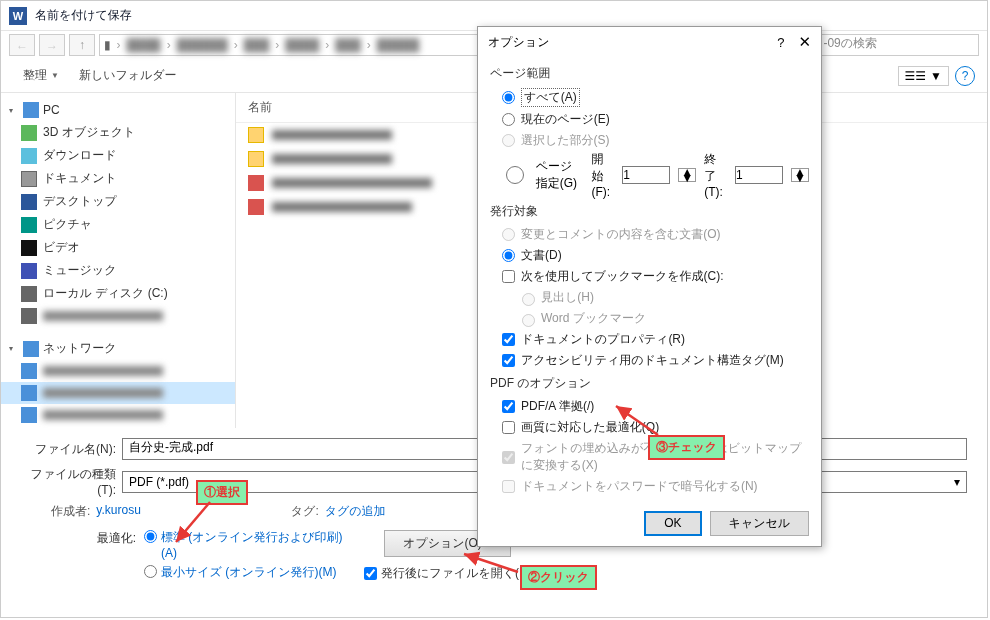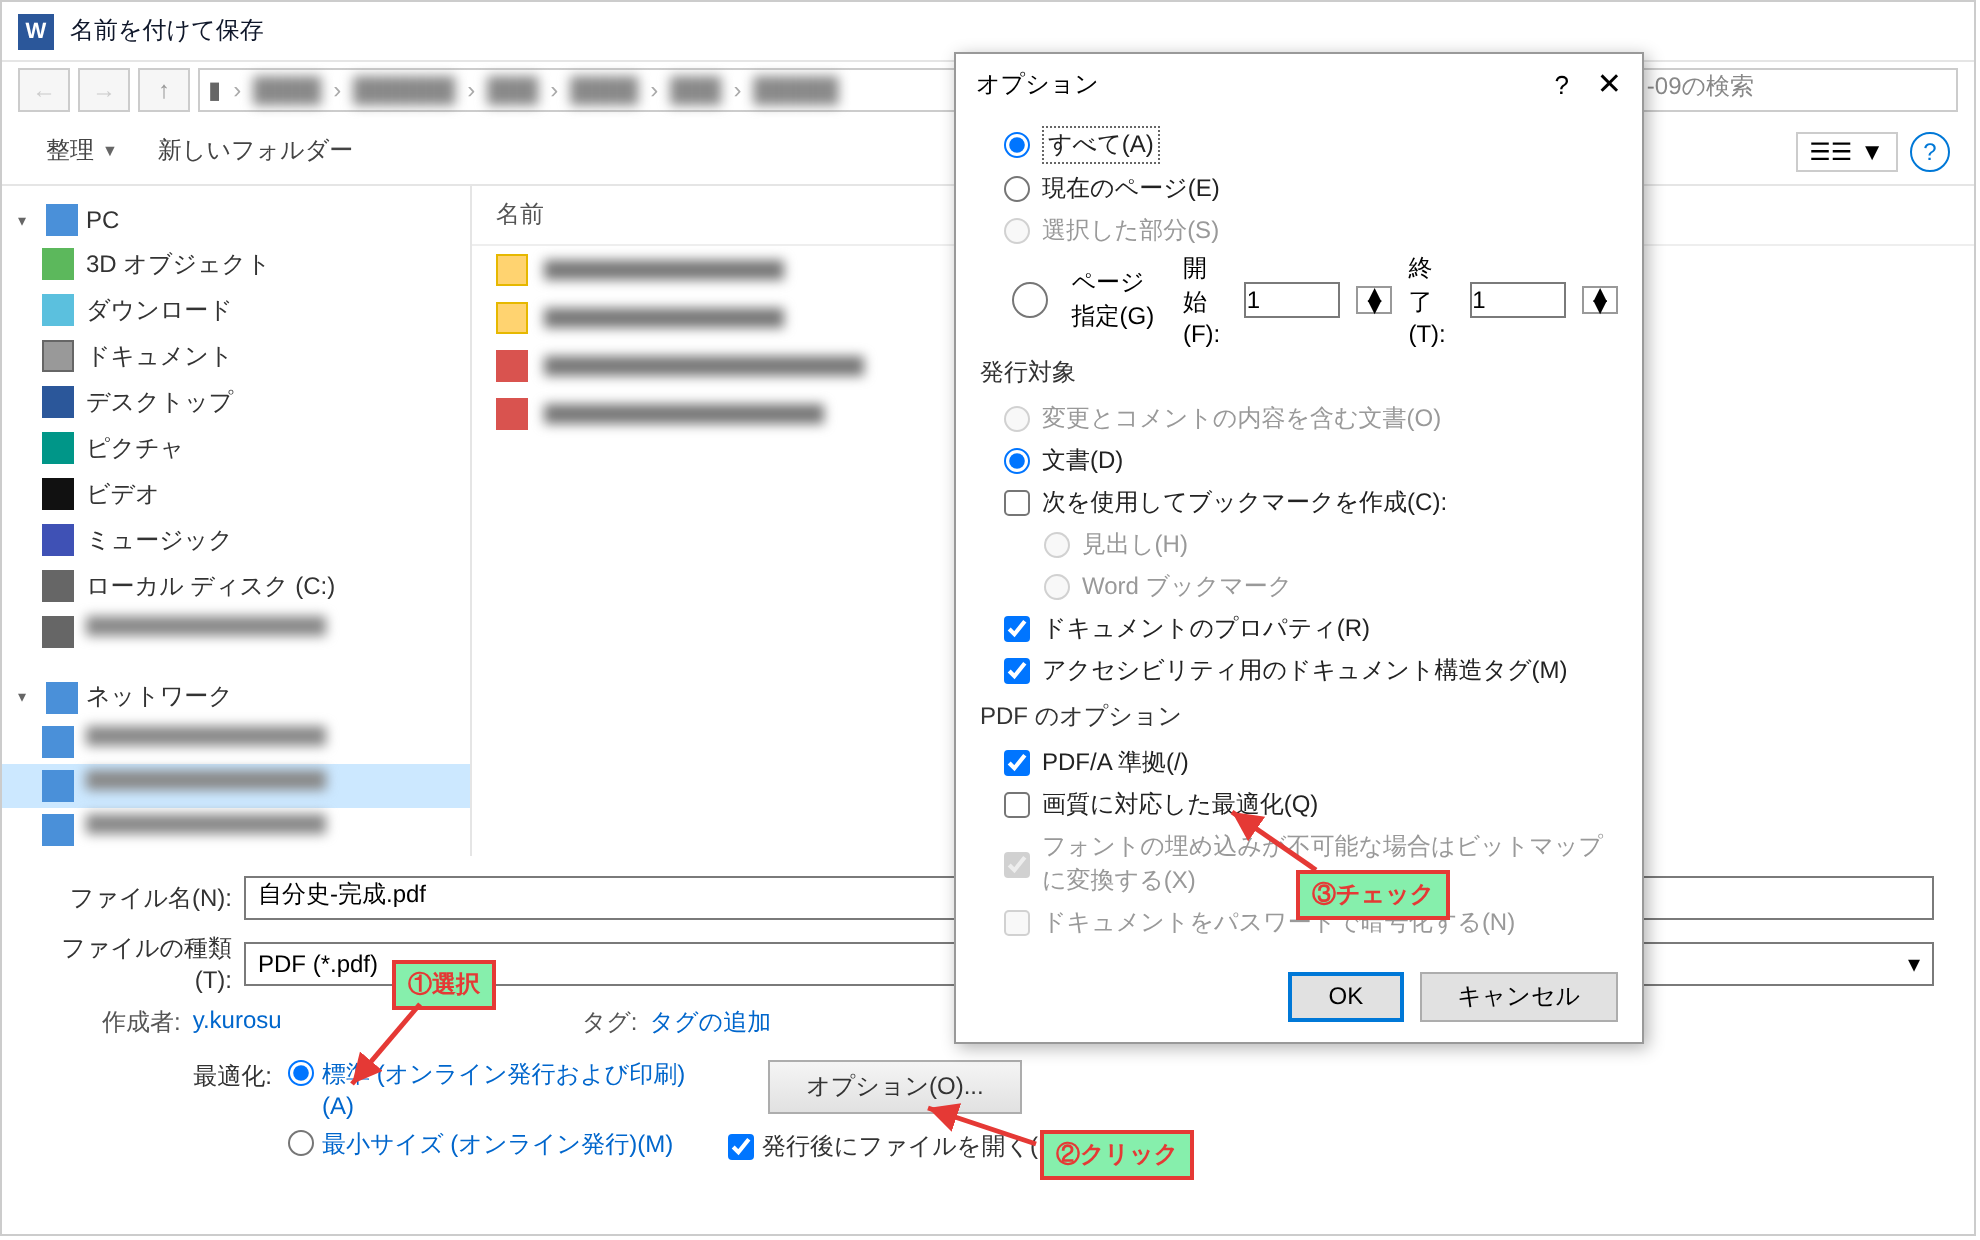--- a/index.html
+++ b/index.html
@@ -21,21 +21,21 @@
 
 .toolbar { height: 34px; display: flex; align-items: center; padding: 0 12px; border-bottom: 1px solid #e5e5e5; }
 .toolbar .tbtn { color: #444; padding: 4px 10px; display:flex; align-items:center; gap:4px;}
 .toolbar .tbtn .drop { font-size:8px; color:#666;}
 .toolbar .spacer { flex:1;}
 .toolbar .viewbtn { border:1px solid #ccc; padding:2px 6px; display:flex; align-items:center; gap:4px;}
 .toolbar .helpbtn { width:20px; height:20px; border:1px solid #0078d7; color:#0078d7; border-radius:50%; text-align:center; line-height:18px; margin-left:6px;}
 
 .body { display: flex; height: 335px; }
 .tree { width: 235px; border-right: 1px solid #e5e5e5; overflow-y: auto; padding: 6px 0; }
-.tree .item { display: flex; padding: 3px 6px 3px 20px; gap: 6px; color: #333; }
+.tree .item { display: flex; align-items: center; padding: 3px 6px 3px 20px; gap: 6px; color: #333; }
 .tree .item.sel { background: #cce8ff; }
 .tree .icon { width: 16px; height: 16px; display: flex; align-items: center; justify-content: center; }
 .tree .group { display:flex; align-items:center; padding: 3px 6px 3px 8px; gap:4px; color:#333;}
 .tree .group .exp { font-size:8px; color:#666; width:10px;}
 .i-pc { background: #4a90d9; }
 .i-3d { background: #5cb85c; }
 .i-dl { background: #5bc0de; }
 .i-desk { background: #2b579a; }
 .i-doc { background: #999; border:1px solid #666;}
 .i-pic { background: #009688; }
@@ -81,21 +81,21 @@
 .dialog { position: absolute; left: 477px; top: 26px; width: 345px; border: 1px solid #999; background: #fff; box-shadow: 2px 2px 8px rgba(0,0,0,0.3); z-index:50;}
 .dialog .dtitle { height: 30px; display:flex; align-items:center; padding:0 10px; justify-content:space-between;}
 .dialog .dtitle .right { display:flex; align-items:center; gap:14px;}
 .dialog .dtitle .help { font-size:13px;}
 .dialog .dtitle .close { font-size:15px;}
 .dialog .section { padding: 4px 12px;}
 .dialog .slabel { color:#333; margin-bottom:4px; margin-top:4px;}
 .dialog .rad, .dialog .chk { display:flex; align-items:center; gap:6px; padding:2px 0 2px 12px; color:#222;}
 .dialog .rad.dis, .dialog .chk.dis { color:#999;}
 .dialog .rad.boxed span{ border:1px dotted #666; padding:0 2px;}
-.dialog .sub { padding-left:32px;}
+.dialog .sub { padding-left:32px;align-items:flex-end;}
 .dialog .rangerow { display:flex; align-items:center; gap:8px; padding-left:12px;}
 .dialog .rangerow input { width:48px; height:18px; border:1px solid #7a7a7a;}
 .dialog .spin { display:flex; flex-direction:column; font-size:6px; line-height:6px; border:1px solid #999;}
 .dialog .spin div{padding:0 2px;}
 .dialog .buttons { display:flex; justify-content:flex-end; gap:8px; padding:10px 12px;}
 .dialog .btn { border:1px solid #adadad; background:#e1e1e1; padding:3px 18px;}
 .dialog .btn.primary { border:2px solid #0078d7;}
 input[type=radio],input[type=checkbox]{margin:0;}
 </style>
 </head>
@@ -282,20 +282,21 @@
 
 <div class="dialog">
   <div class="dtitle">
     <span>オプション</span>
     <div class="right">
       <span class="help">?</span>
       <span class="close">✕</span>
     </div>
   </div>
   <div class="section">
+    <div class="slabel">ページ範囲</div>
     <div class="rad boxed">
         <input type="radio" name="pr" checked="" style="">
         <span>すべて(A)</span>
       </div>
     <div class="rad">
         <input type="radio" name="pr" style="">
         <span>現在のページ(E)</span>
       </div>
     <div class="rad dis">
         <input type="radio" name="pr" disabled="" style="">

